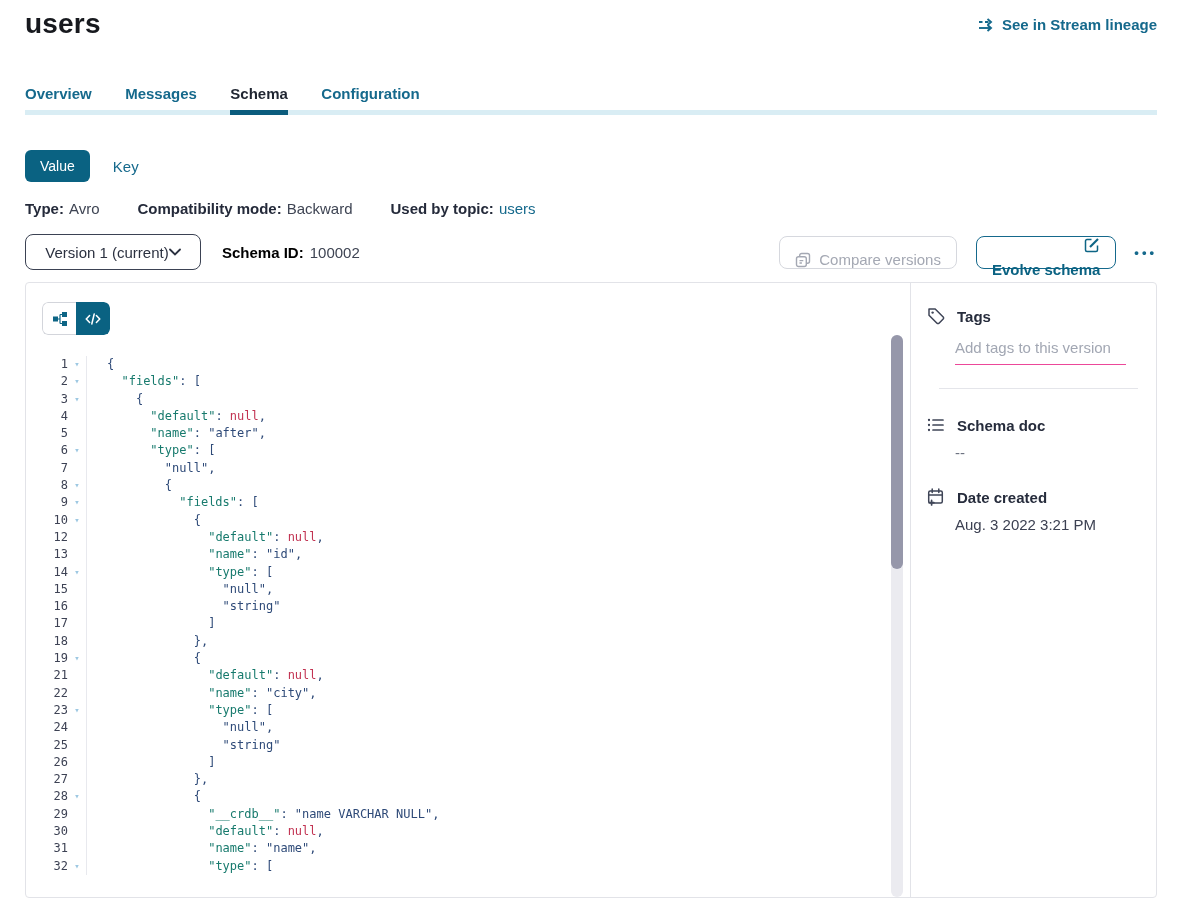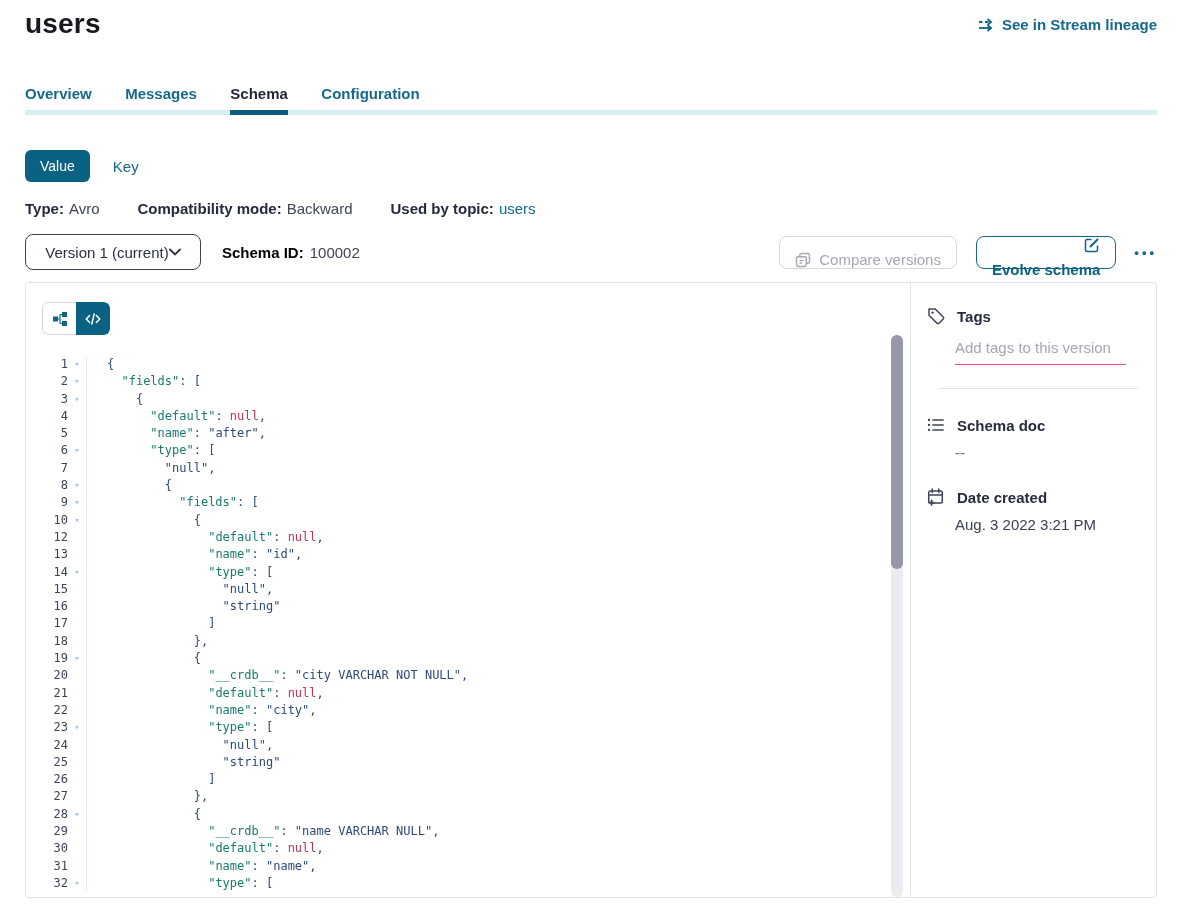--- a/index.html
+++ b/index.html
@@ -280,25 +280,20 @@
             <span class="ln">18</span>
             <span class="arr"></span>
             <span class="codetext">            <span class="t-p">},</span></span>
           </div>
           <div class="code-row">
             <span class="ln">19</span>
             <span class="arr">▾</span>
             <span class="codetext">            <span class="t-p">{</span></span>
           </div>
           <div class="code-row">
-            <span class="ln">20</span>
-            <span class="arr"></span>
-            <span class="codetext">              <span class="t-k">"__crdb__"</span><span class="t-p">: </span><span class="t-s">"city VARCHAR NOT NULL"</span><span class="t-p">,</span></span>
-          </div>
-          <div class="code-row">
             <span class="ln">21</span>
             <span class="arr"></span>
             <span class="codetext">              <span class="t-k">"default"</span><span class="t-p">: </span><span class="t-n">null</span><span class="t-p">,</span></span>
           </div>
           <div class="code-row">
             <span class="ln">22</span>
             <span class="arr"></span>
             <span class="codetext">              <span class="t-k">"name"</span><span class="t-p">: </span><span class="t-s">"city"</span><span class="t-p">,</span></span>
           </div>
           <div class="code-row">

